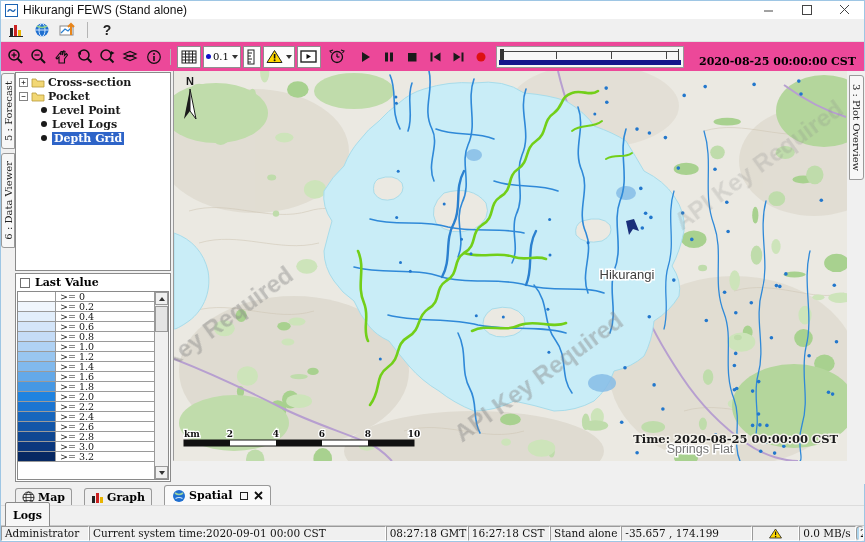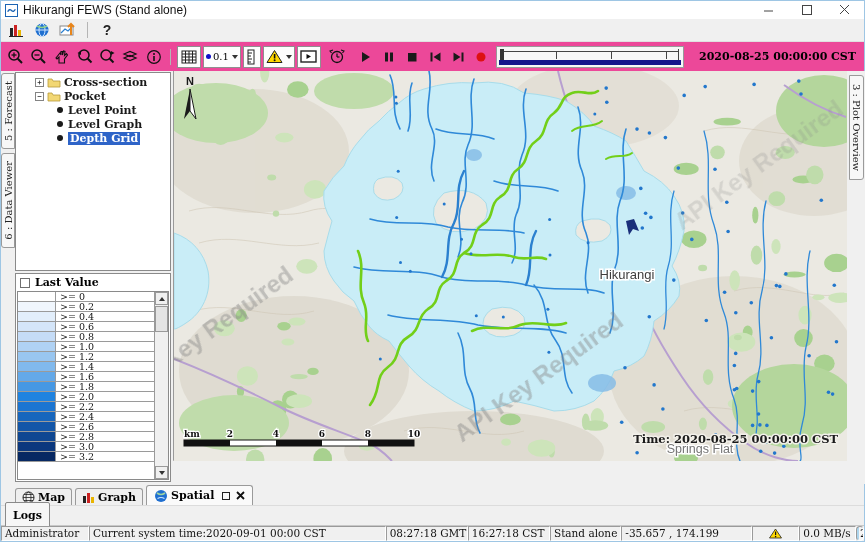--- a/index.html
+++ b/index.html
@@ -27,41 +27,41 @@
   .help-q { font-weight:bold; font-size:14px; color:#222; }
 
   
   .toolbar2 { height:30px; flex:0 0 30px; background:#ec4899; display:flex; align-items:center; padding:0 4px; gap:2px; border-top:1px solid #e0e0e0; }
   .tb2-btn { width:21px; height:24px; display:flex; align-items:center; justify-content:center; }
   .tb2-boxed { border:1px solid #8f8f8f; background:#fdfdfd; width:24px; height:22px; display:flex; align-items:center; justify-content:center; }
   .dd { display:flex; align-items:center; border:1px solid #8f8f8f; background:#fdfdfd; height:22px; padding:0 2px; gap:1px; }
   .dd-caret { width:0; height:0; border-left:3px solid transparent; border-right:3px solid transparent; border-top:4px solid #333; margin-left:2px; }
   .dd-val { font-size:10px; font-family:"DejaVu Serif", serif; }
   .blue-dot { width:5px; height:5px; border-radius:50%; background:#1010c8; margin-right:1px; }
-  .timeline-wrap { flex:1; display:flex; align-items:center; margin-left:2px;gap:11px; }
+  .timeline-wrap { flex:1; display:flex; align-items:flex-end; margin-left:2px;gap:11px; }
   .timeline { flex:1; height:22px; border:1px solid #999; background:#f7f7f7; position:relative; }
   .tl-line { position:absolute; left:4px; right:4px; top:4px; height:1px; background:#444; }
   .tl-ticks { position:absolute; left:4px; right:4px; top:4px; height:8px;
       background-image:repeating-linear-gradient(to right, #444 0 1px, transparent 1px 55px); }
   .tl-endtick { position:absolute; top:2px; width:1px; height:11px; background:#444; }
   .tl-handle { position:absolute; left:3px; top:2px; width:4px; height:13px; background:#333; }
   .tl-bar { position:absolute; left:2px; right:2px; bottom:2px; height:5px; background:#14148c; }
   .tl-date { font-family:"DejaVu Serif", serif; font-size:11px; font-weight:bold; white-space:nowrap; padding:0 4px; }
 
   
   .main { flex:1 1 auto; display:flex; min-height:0; }
   .vstrip-left { width:14px; flex:0 0 14px; background:#f0f0f0; display:flex; flex-direction:column; align-items:center; padding-top:2px; gap:4px; }
   .vtab { background:#f7f7f7; border:1px solid #9a9a9a; border-radius:3px 0 0 3px; font-size:10px; font-family:"DejaVu Serif", serif; color:#222; padding:7px 0; width:14px; display:flex; justify-content:center; }
   .vtab-left span { writing-mode:vertical-rl; transform:rotate(180deg); white-space:nowrap; }
   .vstrip-right { width:20px; flex:0 0 20px; background:#f0f0f0; display:flex; flex-direction:column; align-items:center; padding-top:4px; }
   .vtab-right { background:#f7f7f7; border:1px solid #9a9a9a; border-radius:0 3px 3px 0; font-size:10px; font-family:"DejaVu Serif", serif; color:#222; padding:8px 0; width:15px; display:flex; justify-content:center; }
   .vtab-right span { writing-mode:vertical-rl; white-space:nowrap; }
 
   .left-panel { width:158px; flex:0 0 158px; display:flex; flex-direction:column; background:#f0f0f0; padding:1px 2px 2px 0; }
-  .tree-panel { height:199px; flex:0 0 199px; background:#fff; border:1px solid #8a8a8a; overflow:hidden; padding:3px 0 0 19px; position:relative; }
+  .tree-panel { height:199px; flex:0 0 199px; background:#fff; border:1px solid #8a8a8a; overflow:hidden; padding:3px 0 0 3px; position:relative; }
   .tree-row { display:flex; align-items:center; height:12px; font-family:"DejaVu Serif", serif; font-size:11px; font-weight:bold; color:#1a1a1a; white-space:nowrap; }
   .tree-indent { width:14px; flex:0 0 14px; }
   .expander { width:9px; height:9px; border:1px solid #848484; background:#fff; position:relative; margin-right:3px; flex:0 0 9px; }
   .expander svg { position:absolute; inset:0; }
   .folder { width:14px; height:11px; margin-right:3px; flex:0 0 14px; }
   .bullet { width:6px; height:6px; border-radius:50%; background:#1a1a1a; margin:0 5px 0 8px; flex:0 0 6px; }
   .tree-label.selected { background:#2e64c8; color:#fff; padding:0 2px; }
   .tree-gap { height:2px; flex:0 0 2px; }
 
   .legend-panel { flex:1; background:#fff; border:1px solid #8a8a8a; margin-top:2px; display:flex; flex-direction:column; overflow:hidden; }
@@ -78,21 +78,21 @@
   .sb-up { top:0; } .sb-down { bottom:0; }
   .sb-arrow-up { width:0; height:0; border-left:3px solid transparent; border-right:3px solid transparent; border-bottom:4px solid #333; }
   .sb-arrow-down { width:0; height:0; border-left:3px solid transparent; border-right:3px solid transparent; border-top:4px solid #333; }
   .sb-thumb { position:absolute; left:0; top:14px; width:13px; height:26px; background:#e4e4e4; border:1px solid #9a9a9a; }
 
   .map-area { width:673px; flex:0 0 673px; background:#f0f0f0; position:relative; }
   .map-canvas { width:673px; height:390px; border-left:1px solid #999; border-bottom:1px solid #cfcfcf; }
   .map-canvas svg { display:block; }
 
   
-  .viewtabs { height:22px; flex:0 0 22px; background:#f0f0f0; display:flex; align-items:flex-end; padding-left:14px; gap:3px; border-bottom:1px solid #dcdcdc; }
+  .viewtabs { height:22px; flex:0 0 22px; background:#f0f0f0; display:flex; align-items:flex-end; padding-left:14px; gap:12px; border-bottom:1px solid #dcdcdc; }
   .viewtab { display:flex; align-items:center; gap:3px; border:1px solid #9a9a9a; border-bottom:none; border-radius:3px 3px 0 0; background:#efefef; height:17px; padding:0 6px; font-family:"DejaVu Serif", serif; font-size:11px; font-weight:bold; }
   .viewtab.active { background:#fafafa; height:20px; padding:0 7px; }
   .vt-max { width:8px; height:8px; border:1.5px solid #222; margin-left:5px; }
   .vt-close { margin-left:3px; }
   .logsrow { height:20px; flex:0 0 20px; background:#f0f0f0; display:flex; align-items:center; padding-left:4px; border-bottom:1px solid #c8c8c8; }
   .logs-btn { border:1px solid #8a8a8a; background:#f6f6f6; border-radius:2px; font-family:"DejaVu Serif", serif; font-size:11px; font-weight:bold; padding:0 7px; height:28px; line-height:14px; }
   .statusbar { height:15px; flex:0 0 15px; display:flex; background:#f0f0f0; }
   .status-cell { border:1px solid; border-color:#9a9a9a #ffffff #ffffff #9a9a9a; font-family:"DejaVu Serif", serif; font-size:10.5px; line-height:12px; padding:0 3px; white-space:nowrap; overflow:hidden; color:#111; }
   .mem-cell { background:linear-gradient(to right, #aed6ee 0 34%, #f6f6f6 34%);border-radius:6px; }
 </style>
@@ -331,21 +331,21 @@
         <div class="tree-gap"></div>
         <div class="tree-row">
           <span class="tree-indent"></span>
             <span class="bullet"></span>
           <span class="tree-label">Level Point</span>
         </div>
         <div class="tree-gap"></div>
         <div class="tree-row">
           <span class="tree-indent"></span>
             <span class="bullet"></span>
-          <span class="tree-label">Level Graph</span>
+          <span class="tree-label">Level Logs</span>
         </div>
         <div class="tree-gap"></div>
         <div class="tree-row">
           <span class="tree-indent"></span>
             <span class="bullet"></span>
           <span class="tree-label selected">Depth Grid</span>
         </div>
       </div>
 
       <div class="legend-panel">

